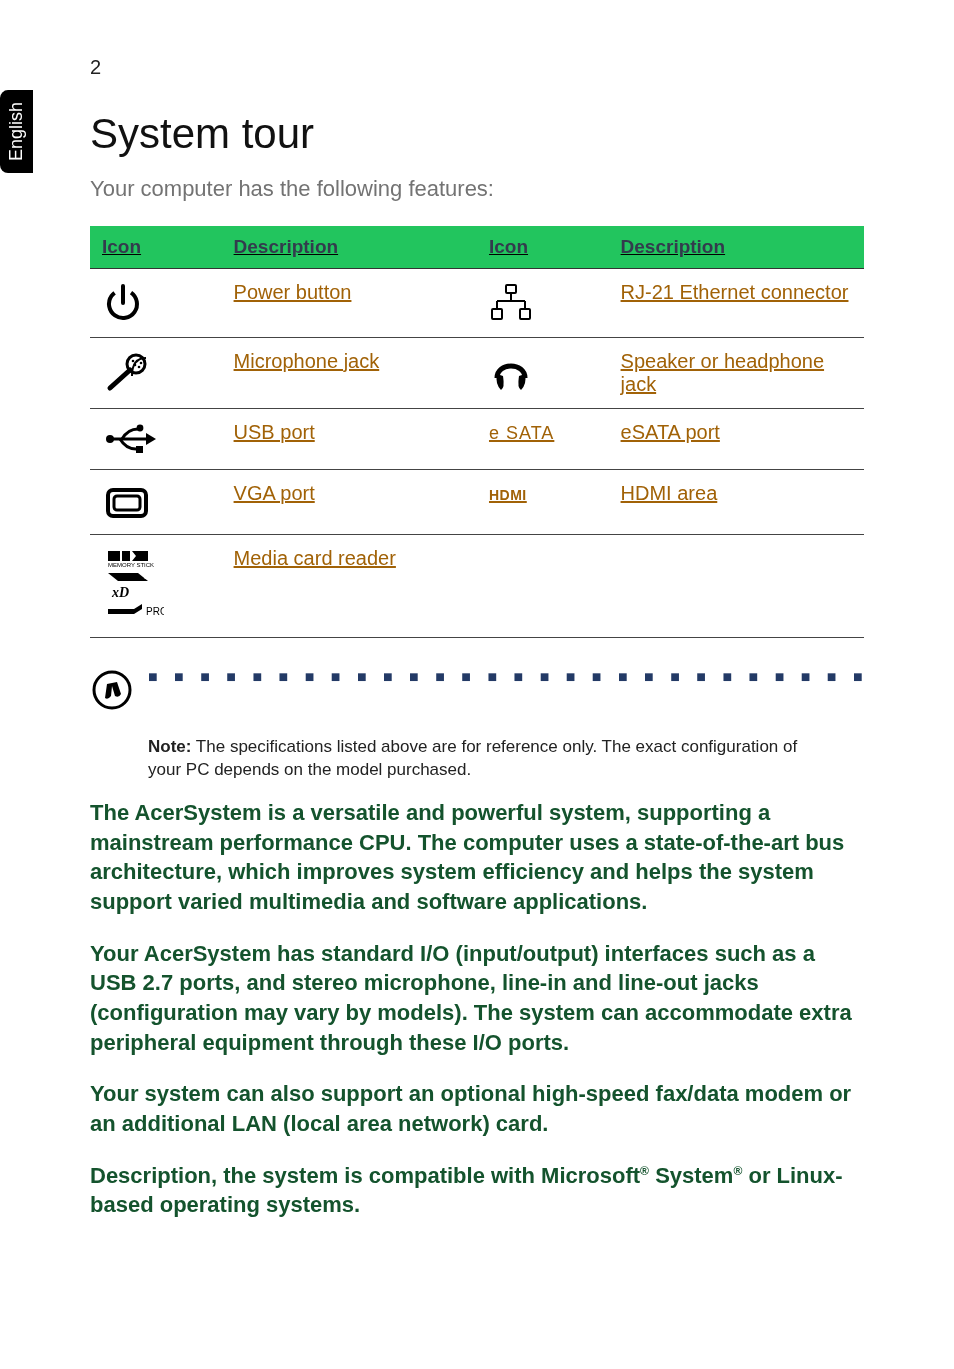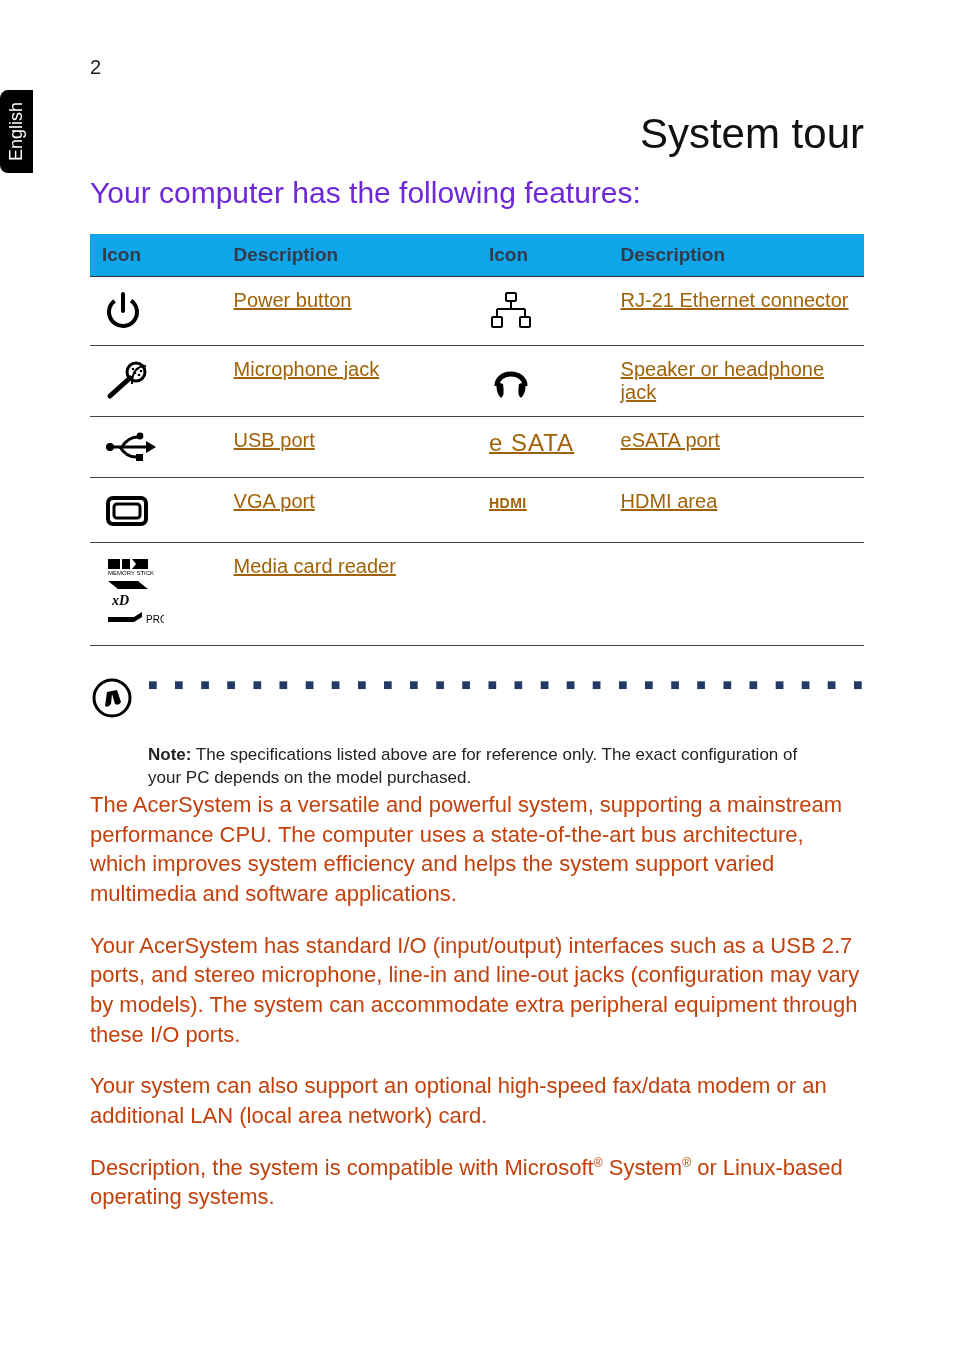--- a/index.html
+++ b/index.html
@@ -33,35 +33,35 @@
     transform: rotate(180deg);
     border-radius: 0 8px 8px 0;
     font-size: 18px;
     font-weight: 400;
   }
   h1 {
     font-size: 42px;
     font-weight: 400;
     margin: 60px 0 18px 0;
     color: #111;
-    text-align: right;
   }
   p.lead {
-    font-size: 30px;
+    font-size: 22px;
     margin: 0 0 24px 0;
-    color: #6d28d9;
+    color: #737373;
   }
   table.feat {
     width: 100%;
     border-collapse: collapse;
     margin-bottom: 30px;
     table-layout: fixed;
   }
   table.feat thead tr {
-    background: #0ea5e9;
+    background: #22c55e;
+    text-decoration: underline;
   }
   table.feat th {
     text-align: left;
     padding: 10px 12px;
     font-weight: 700;
     color: #333b4d;
     font-size: 19px;
     border-bottom: 1px solid #333;
   }
   table.feat col.c-icon { width: 17%; }
@@ -69,27 +69,27 @@
   table.feat tbody tr { border-bottom: 1px solid #444; }
   table.feat td {
     padding: 12px 12px;
     vertical-align: top;
     font-size: 20px;
     color: #a16207;
     text-decoration: underline;
   }
   .icon-cell { text-align: left; padding-top: 10px; }
   .icon-cell svg { display: block; }
-  .esata { font-size: 24px; letter-spacing: 1px; text-align: right; }
+  .esata { font-size: 18px; letter-spacing: 1px; text-align: right; }
   .hdmi { font-weight: 800; font-size: 14px; letter-spacing: 0.5px; }
   .note-row { display: flex; align-items: flex-start; gap: 14px; margin: 8px 0 20px 0; }
   .note-icon { flex: 0 0 auto; }
   .note-dots { flex: 1; letter-spacing: 6px; color: #233a66; font-size: 16px; overflow: hidden; white-space: nowrap; }
-  .note-text { margin: 6px 0 0 58px; font-size: 17px; line-height: 1.35; color: #222; max-width: 660px; }
-  .body-p { font-size: 22px; line-height: 1.35; margin: 0 0 22px 0; color: #c2410c; }
+  .note-text { margin: 6px 0 16px 58px; font-size: 17px; line-height: 1.35; color: #222; max-width: 660px; }
+  .body-p { font-size: 22px; line-height: 1.35; margin: 0 0 22px 0; color: #14532d; font-weight: bold; }
   sup.reg { font-size: 0.55em; vertical-align: super; }
 </style>
 </head>
 <body>
 
 <div class="page">
   <div class="page-num">2</div>
   <div class="lang-tab">English</div>
 
   <h1>System tour</h1>

